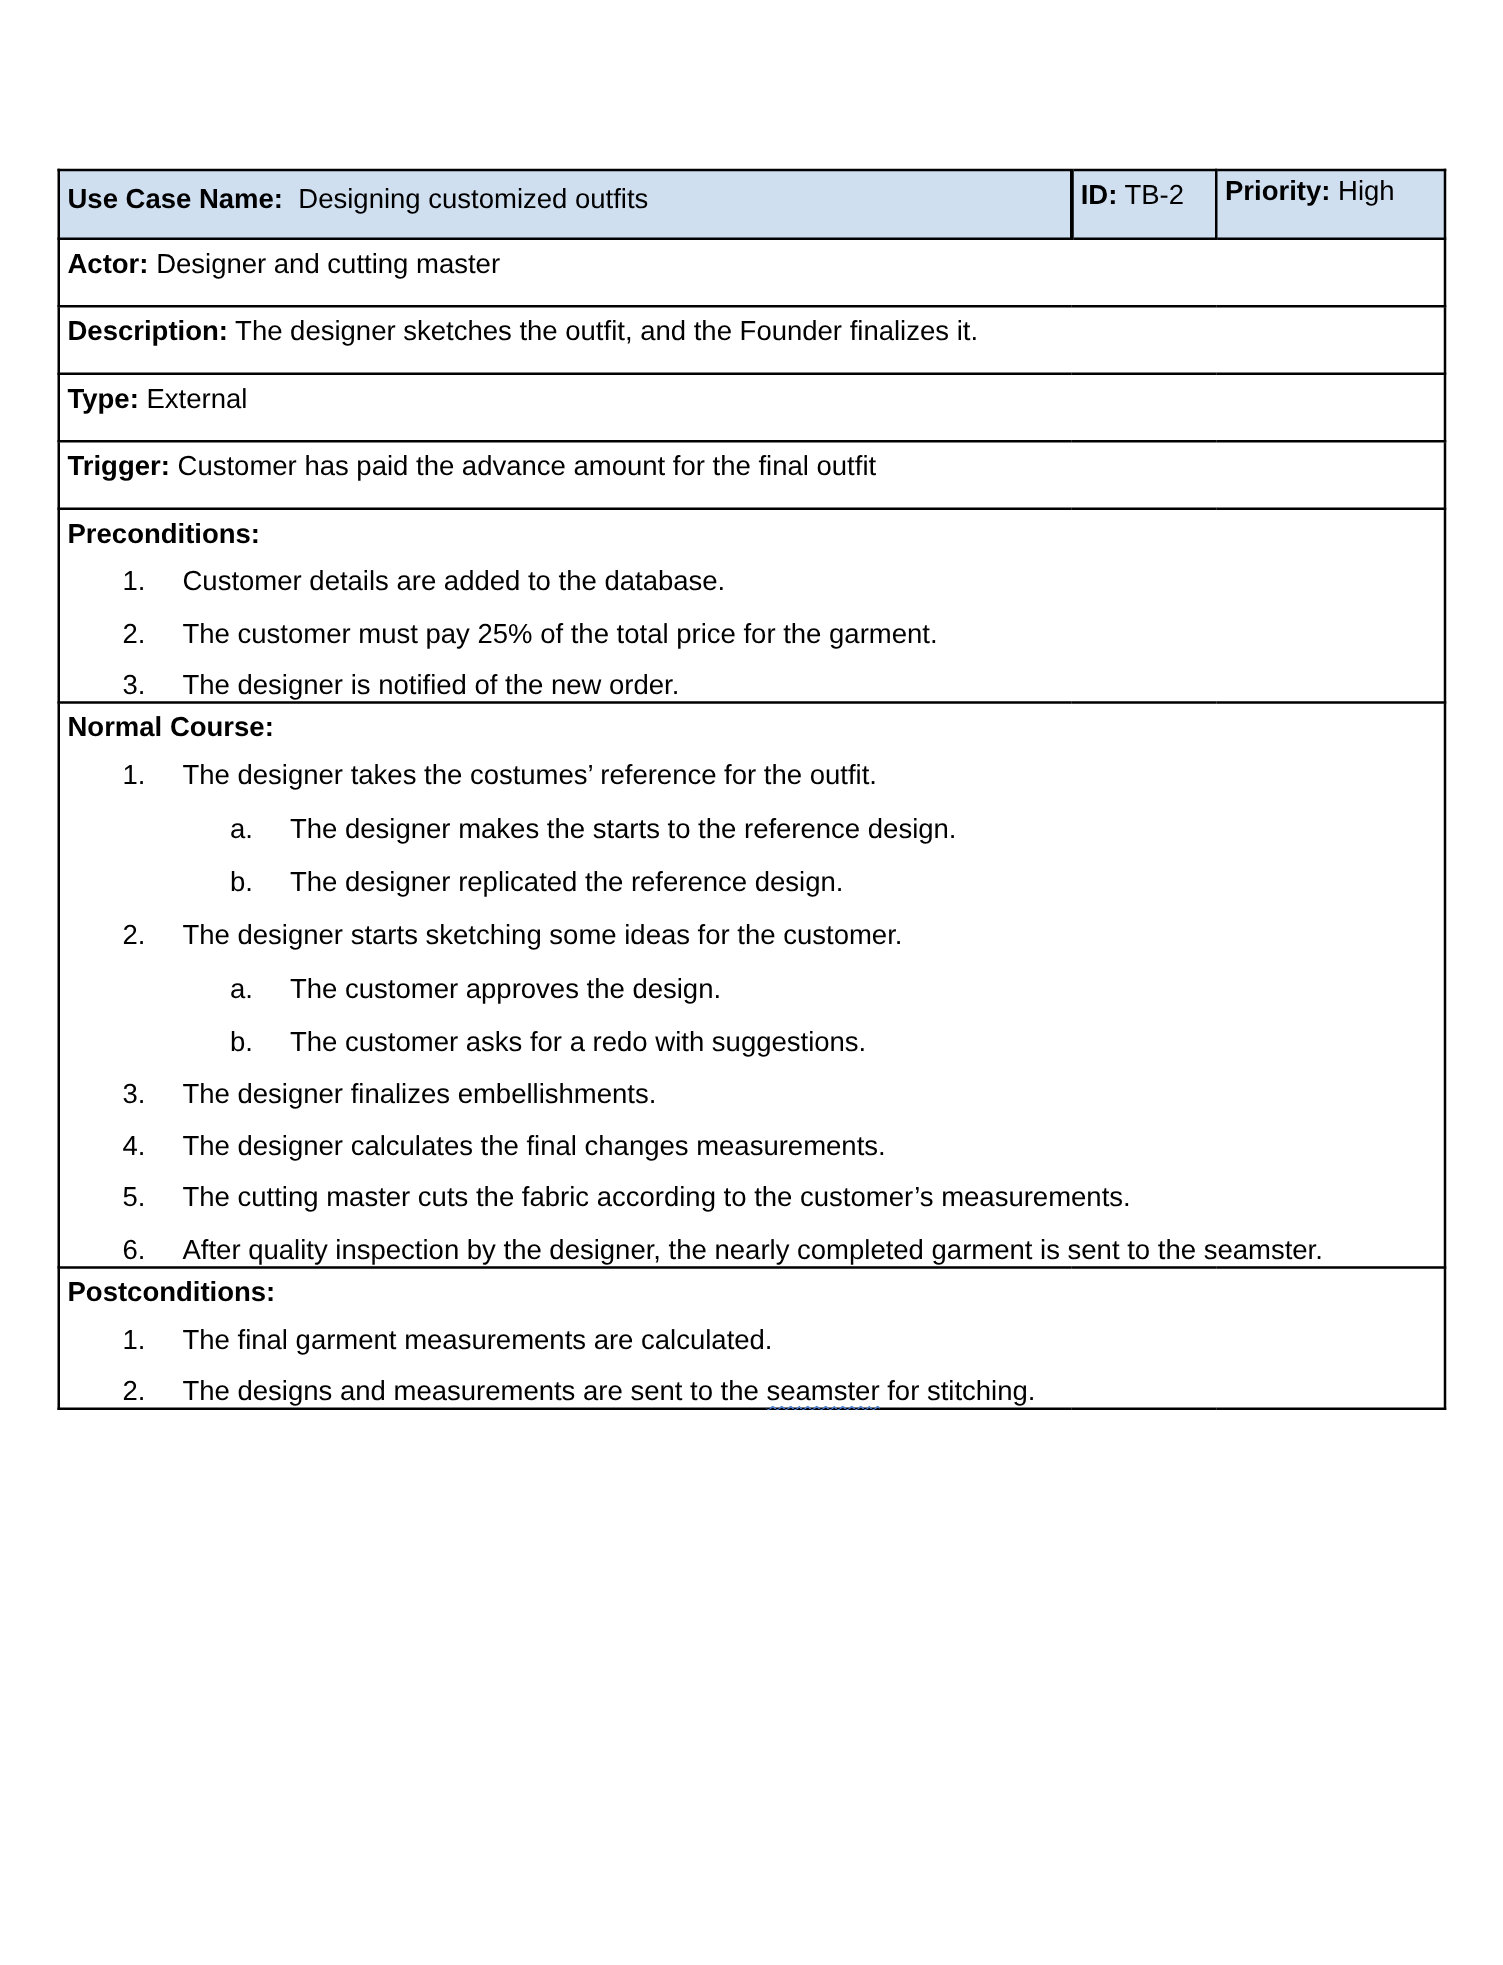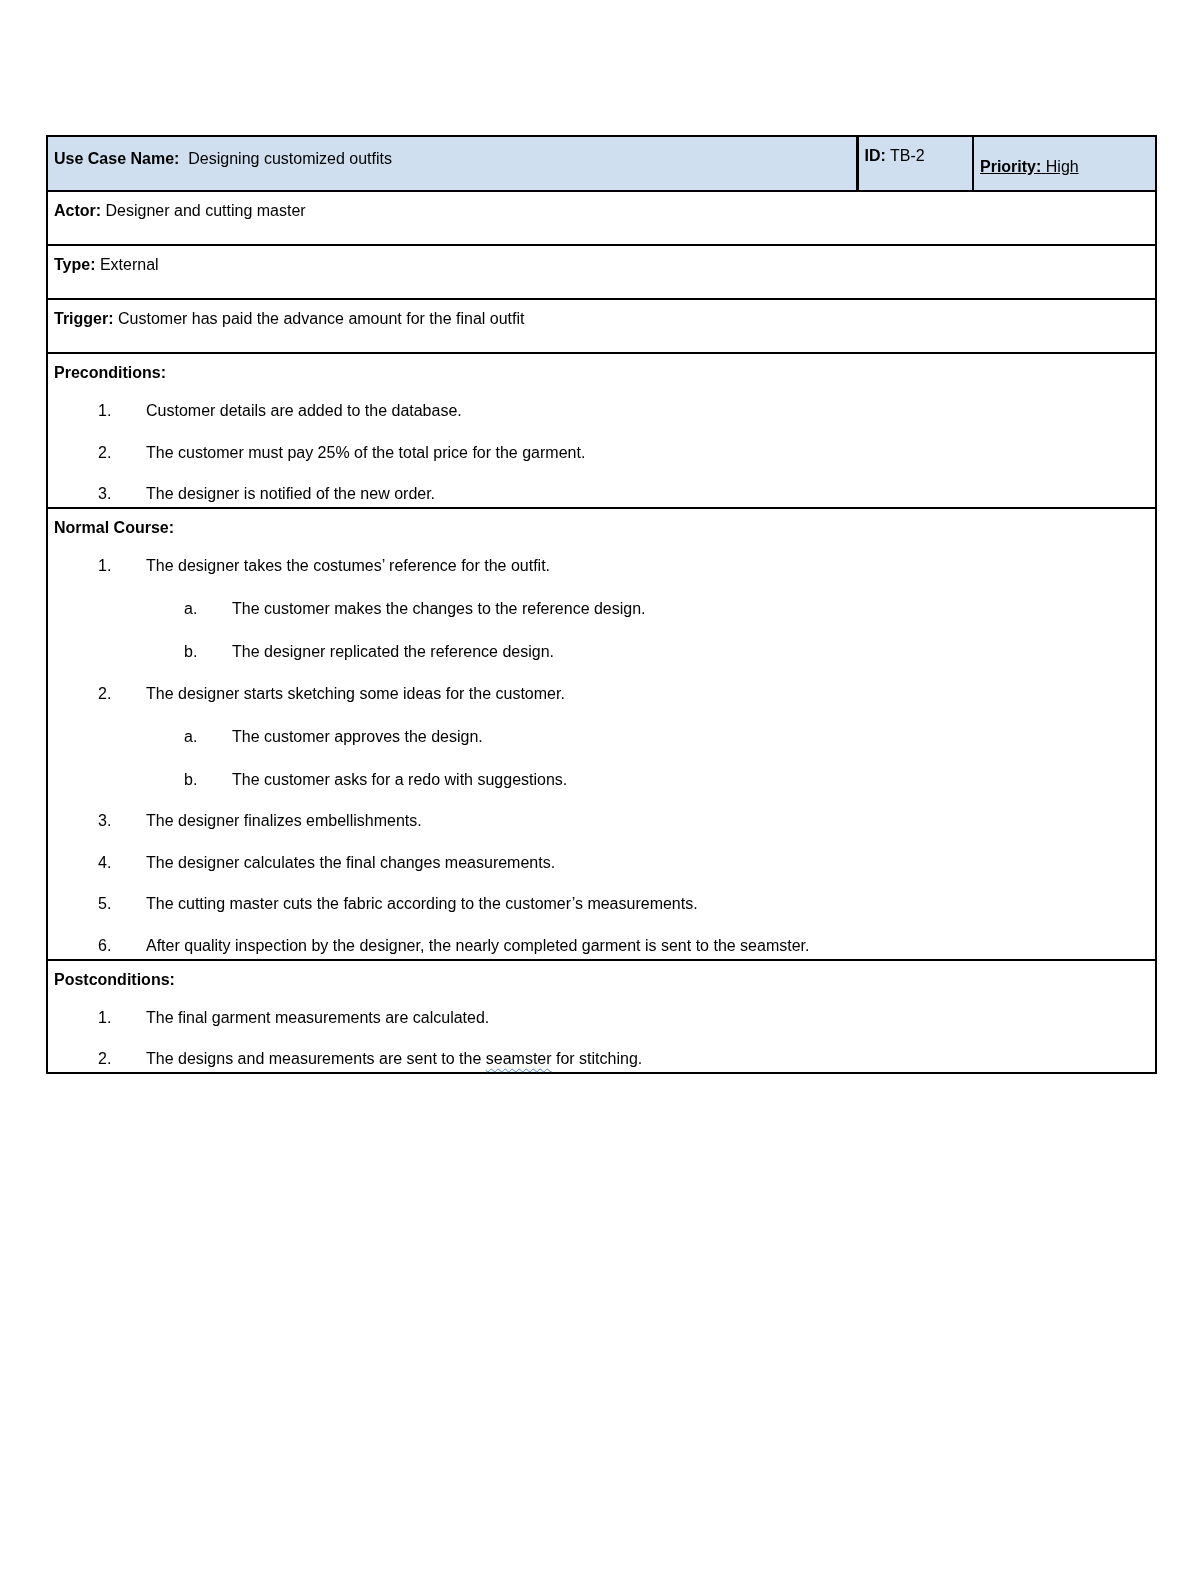--- a/index.html
+++ b/index.html
@@ -2,27 +2,27 @@
 <html><head>
 <meta charset="utf-8">
 <style>
   * { box-sizing: border-box; margin: 0; padding: 0; }
   html, body { width: 1202px; height: 1572px; background: #ffffff; }
   body { font-family: "Liberation Sans", sans-serif; color: #000; position: relative; }
   .page { position: absolute; left: 0; top: 0; width: 1202px; height: 1572px; background: #fff; }
   table.uc {
     position: absolute; left: 46px; top: 135px; width: 1109px;
     border-collapse: collapse; table-layout: fixed;
-    font-size: 16px; line-height: 26px;
+    font-size: 22px; line-height: 26px;
   }
   table.uc td { border: 2px solid #000; vertical-align: top; padding: 6px 6px 0 6px; }
   .hdr td { background: #cfdff0; height: 55px; }
   .hdr td.name { padding-top: 9px; border-right: 1px solid #9fb3c8; }
   .hdr td.id { border-left: 3px solid #000; }
-  .hdr td.prio { padding-top: 17px; text-decoration: underline; }
+  .hdr td.prio { padding-top: 3px; }
   .single td { height: 54px; padding-top: 9px; }
   b { font-weight: bold; }
   .block td { padding-top: 8px; padding-bottom: 10px; }
   ol.list { list-style: none; margin-top: 12px; }
   ol.list > li { position: relative; padding-left: 92px; line-height: 26px; margin-bottom: 15.5px; }
   ol.list > li:last-child { margin-bottom: 0; }
   .num { position: absolute; left: 44px; width: 30px; }
   ol.sub { list-style: none; margin-top: 17px; }
   ol.sub > li { position: relative; padding-left: 178px; margin-left: -92px; line-height: 26px; margin-bottom: 17px; }
   ol.sub > li:last-child { margin-bottom: 0; }
@@ -52,20 +52,25 @@
       <b>Priority:</b> <span>High</span>
     </td>
   </tr>
   <tr class="single">
     <td colspan="3">
       <b>Actor:</b> <span>Designer and cutting master</span>
     </td>
   </tr>
   <tr class="single">
     <td colspan="3">
+      <b>Description:</b> <span>The designer sketches the outfit, and the Founder finalizes it.</span>
+    </td>
+  </tr>
+  <tr class="single">
+    <td colspan="3">
       <b>Type:</b> <span>External</span>
     </td>
   </tr>
   <tr class="single">
     <td colspan="3">
       <b>Trigger:</b> <span>Customer has paid the advance amount for the final outfit</span>
     </td>
   </tr>
   <tr class="block">
     <td colspan="3">
@@ -76,21 +81,21 @@
         <li><span class="num">3.</span><span>The designer is notified of the new order.</span></li>
       </ol>
     </td>
   </tr>
   <tr class="block">
     <td colspan="3">
       <b>Normal Course:</b>
       <ol class="list nc">
         <li><span class="num">1.</span><span>The designer takes the costumes’ reference for the outfit.</span>
           <ol class="sub">
-            <li><span class="num">a.</span><span>The customer makes the changes to the reference design.</span></li>
+            <li><span class="num">a.</span><span>The designer makes the starts to the reference design.</span></li>
             <li><span class="num">b.</span><span>The designer replicated the reference design.</span></li>
           </ol>
         </li>
         <li><span class="num">2.</span><span>The designer starts sketching some ideas for the customer.</span>
           <ol class="sub">
             <li><span class="num">a.</span><span>The customer approves the design.</span></li>
             <li><span class="num">b.</span><span>The customer asks for a redo with suggestions.</span></li>
           </ol>
         </li>
         <li><span class="num">3.</span><span>The designer finalizes embellishments.</span></li>

